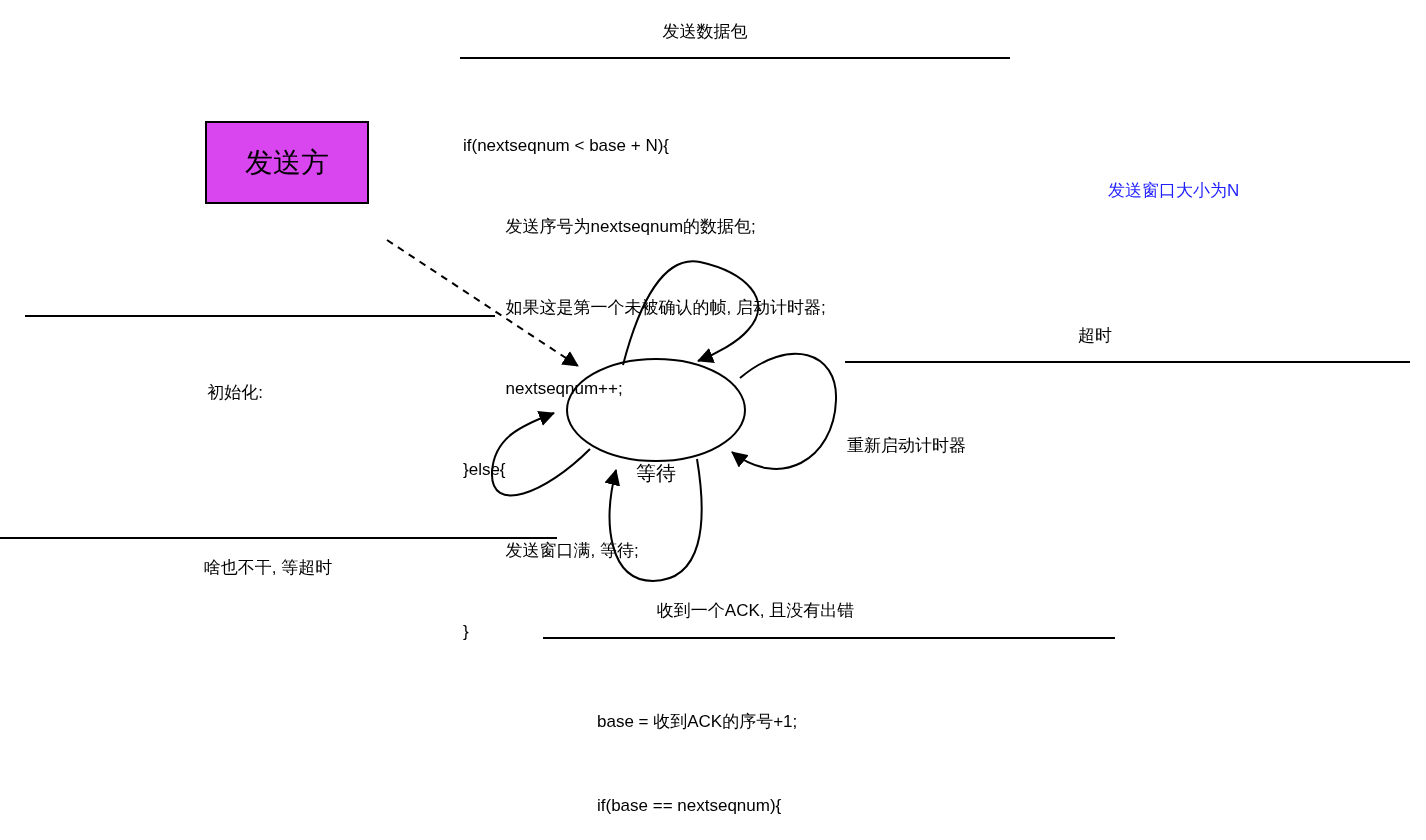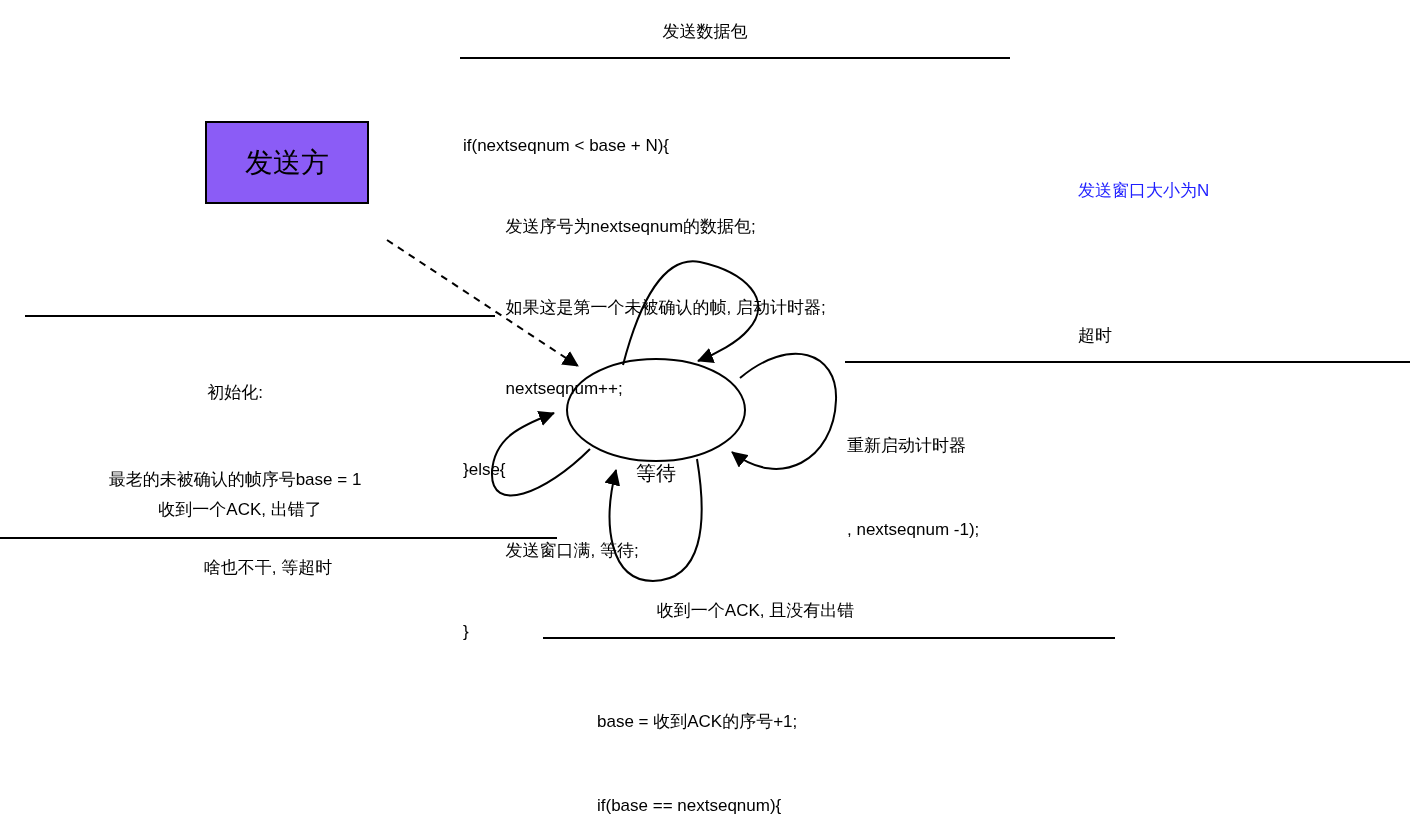--- a/index.html
+++ b/index.html
@@ -8,21 +8,21 @@
     font-family:"Liberation Sans",sans-serif;color:#000;overflow:hidden;
   }
   .abs{position:absolute;}
   .txt{font-size:17px;line-height:27px;white-space:pre;}
   .center{text-align:center;}
   #fsm-svg{position:absolute;left:0;top:0;z-index:0;}
   .layer{position:absolute;left:0;top:0;width:100%;height:100%;z-index:1;pointer-events:none;}
   .codeline{white-space:pre;}
   .sender-box{
     border:2px solid #000;display:flex;align-items:center;justify-content:center;
-    font-size:28px;background:#8b5cf6;
+    font-size:28px;background:#d946ef;
   }
   .state-label{font-size:20px;line-height:28px;}
 </style>
 </head>
 <body>
 
 <div id="canvas">
 
   <svg id="fsm-svg" width="1426" height="840" viewBox="0 0 1426 840">
     <defs>
@@ -48,45 +48,42 @@
   </svg>
 
   <div class="layer">
 
     <div class="abs sender-box" style="left:205px;top:121px;width:160px;height:79px;">
       <span>发送方</span>
     </div>
 
     <div class="abs state-label center" style="left:596px;top:412px;width:120px;margin-top:47px;">等待</div>
 
-    <div class="abs txt" style="left: 1078px; top: 177px; color: rgb(31, 31, 255);">发送窗口大小为N</div>
+    <div class="abs txt" style="left: 1108px; top: 177px; color: rgb(31, 31, 255);">发送窗口大小为N</div>
 
     <div class="abs txt center" style="left:460px;top:18px;width:490px;">发送数据包</div>
     <div class="abs txt" style="left:463px;top:78px;">
       <div class="codeline">if(nextseqnum &lt; base + N){</div>
       <div class="codeline">         发送序号为nextseqnum的数据包;</div>
       <div class="codeline">         如果这是第一个未被确认的帧, 启动计时器;</div>
       <div class="codeline">         nextseqnum++;</div>
       <div class="codeline">}else{</div>
       <div class="codeline">         发送窗口满, 等待;</div>
       <div class="codeline">}</div>
     </div>
 
     <div class="abs txt center" style="left:5px;top:320px;width:460px;line-height:29px;">
       <div>初始化:</div>
-      <div>最老的未被确认的帧序号base = 1</div>
     </div>
 
     <div class="abs txt center" style="left:845px;top:322px;width:500px;">超时</div>
     <div class="abs txt" style="left:847px;top:376px;line-height:28px;">
       <div>重新启动计时器</div>
-      <div>, nextseqnum -1);</div>
     </div>
 
-    <div class="abs txt center" style="left:0px;top:496px;width:480px;">收到一个ACK, 出错了</div>
     <div class="abs txt center" style="left:0px;top:554px;width:480px;margin-left:28px;">啥也不干, 等超时</div>
 
     <div class="abs txt center" style="left:543px;top:597px;width:425px;">收到一个ACK, 且没有出错</div>
     <div class="abs txt" style="left:597px;top:652px;line-height:28px;">
       <div class="codeline">base = 收到ACK的序号+1;</div>
       <div class="codeline">if(base == nextseqnum){</div>
       
       
       
       

